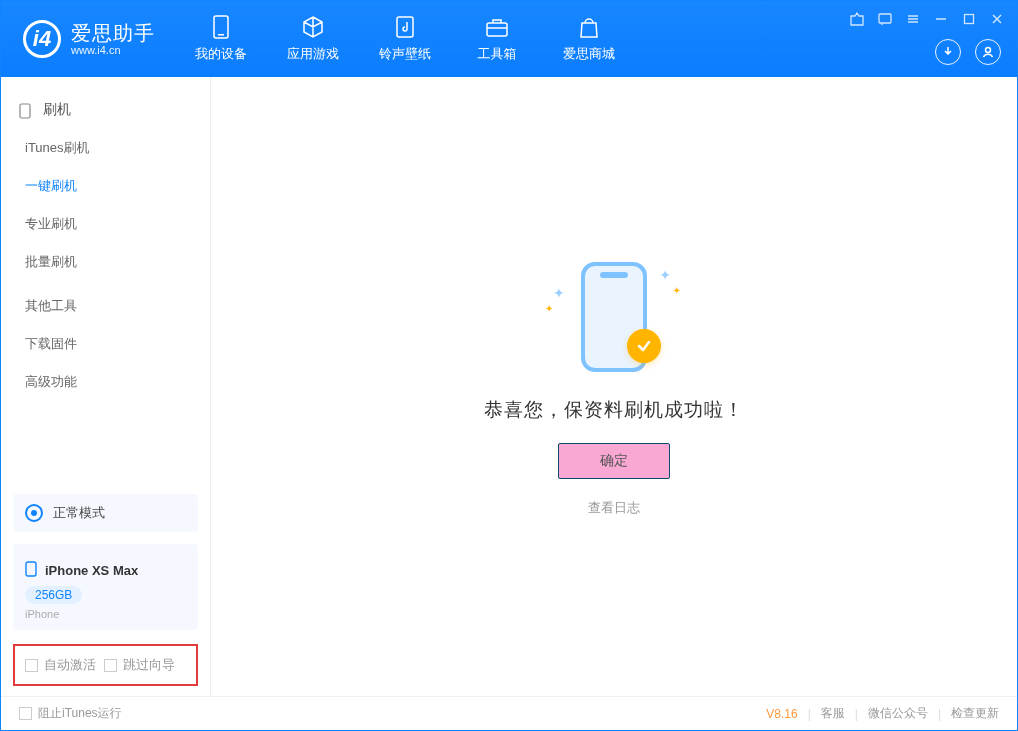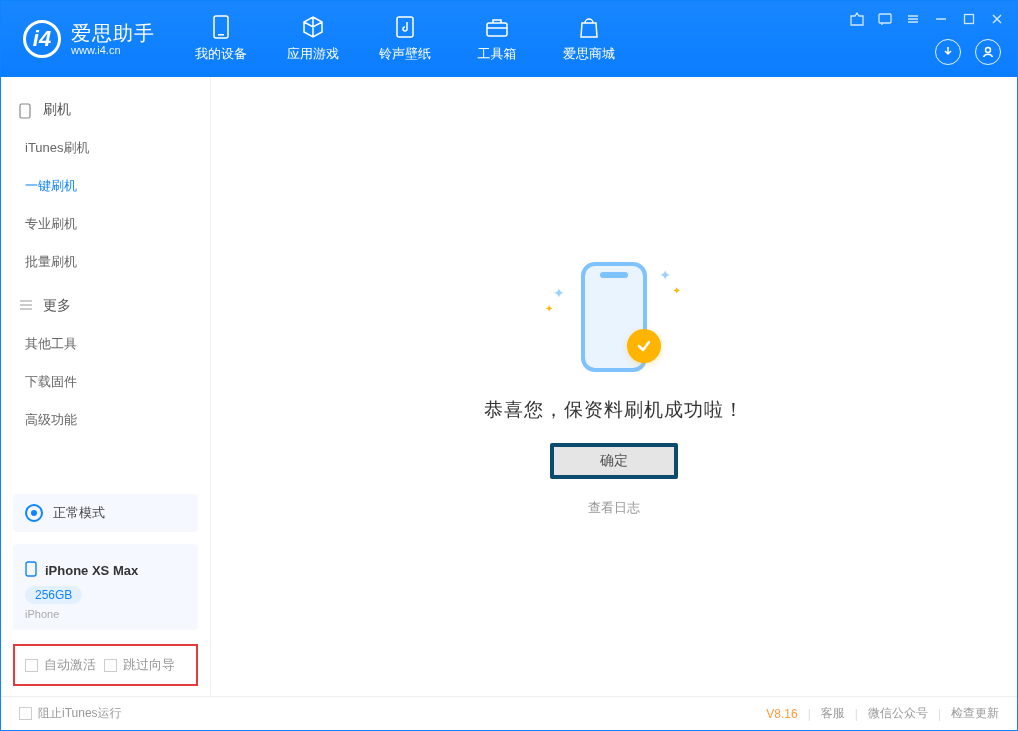--- a/index.html
+++ b/index.html
@@ -41,21 +41,21 @@
 .illus { width: 150px; height: 120px; position: relative; display: flex; align-items: center; justify-content: center; }
 .phone { width: 66px; height: 110px; border: 4px solid #7ec2ff; border-radius: 14px; background: #eaf4ff; position: relative; }
 .phone::before { content: ""; position: absolute; top: 6px; left: 50%; transform: translateX(-50%); width: 28px; height: 6px; background: #7ec2ff; border-radius: 3px; }
 .check-badge { position: absolute; right: 28px; bottom: 14px; width: 34px; height: 34px; background: #ffb400; border-radius: 50%; display: flex; align-items: center; justify-content: center; box-shadow: 0 2px 6px rgba(255,180,0,.3); }
 .spark { position: absolute; color: #9bd0ff; font-size: 14px; }
 .spark.s1 { left: 14px; top: 28px; }
 .spark.s2 { left: 6px; top: 46px; color: #ffb400; font-size: 10px; }
 .spark.s3 { right: 18px; top: 10px; }
 .spark.s4 { right: 8px; top: 28px; color: #ffb400; font-size: 10px; }
 .success-text { font-size: 19px; color: #333; letter-spacing: 1px; }
-.ok-btn { width: 128px; height: 36px; border: 4px solid #0c4a6e; background: #e5e5e5; color: #555; font-size: 14px; cursor: pointer; border-radius: 2px; }
+.ok-btn { width: 112px; height: 36px; border: 1px solid #0c4a6e; background: #f9a8d4; color: #555; font-size: 14px; cursor: pointer; border-radius: 2px; }
 .log-link { font-size: 13px; color: #999; cursor: pointer; }
 .statusbar { height: 34px; border-top: 1px solid #eee; display: flex; align-items: center; padding: 0 18px; font-size: 12px; color: #999; gap: 8px; }
 .statusbar .right { margin-left: auto; display: flex; align-items: center; gap: 10px; }
 .sep { color: #ddd; }
 .version { color: #ff9a3c; }
 </style>
 </head>
 <body>
 
 <div class="window">
@@ -176,30 +176,20 @@
               </svg>
             </span>
           <span>刷机</span>
         </div>
         <div class="side-item">iTunes刷机</div>
         <div class="side-item active">一键刷机</div>
         <div class="side-item">专业刷机</div>
         <div class="side-item">批量刷机</div>
       </div>
       <div class="side-section">
-        <div class="side-head">
-          <span class="hicon">
-              <svg width="14" height="12" viewBox="0 0 14 12">
-                <line x1="1" y1="2" x2="13" y2="2" stroke="#bbb" stroke-width="1.5"></line>
-                <line x1="1" y1="6" x2="13" y2="6" stroke="#bbb" stroke-width="1.5"></line>
-                <line x1="1" y1="10" x2="13" y2="10" stroke="#bbb" stroke-width="1.5"></line>
-              </svg>
-            </span>
-          <span>更多</span>
-        </div>
         <div class="side-item">其他工具</div>
         <div class="side-item">下载固件</div>
         <div class="side-item">高级功能</div>
       </div>
 
       <div class="side-spacer"></div>
 
       <div class="mode-card">
         <span class="mode-dot"></span>
         <span>正常模式</span>

